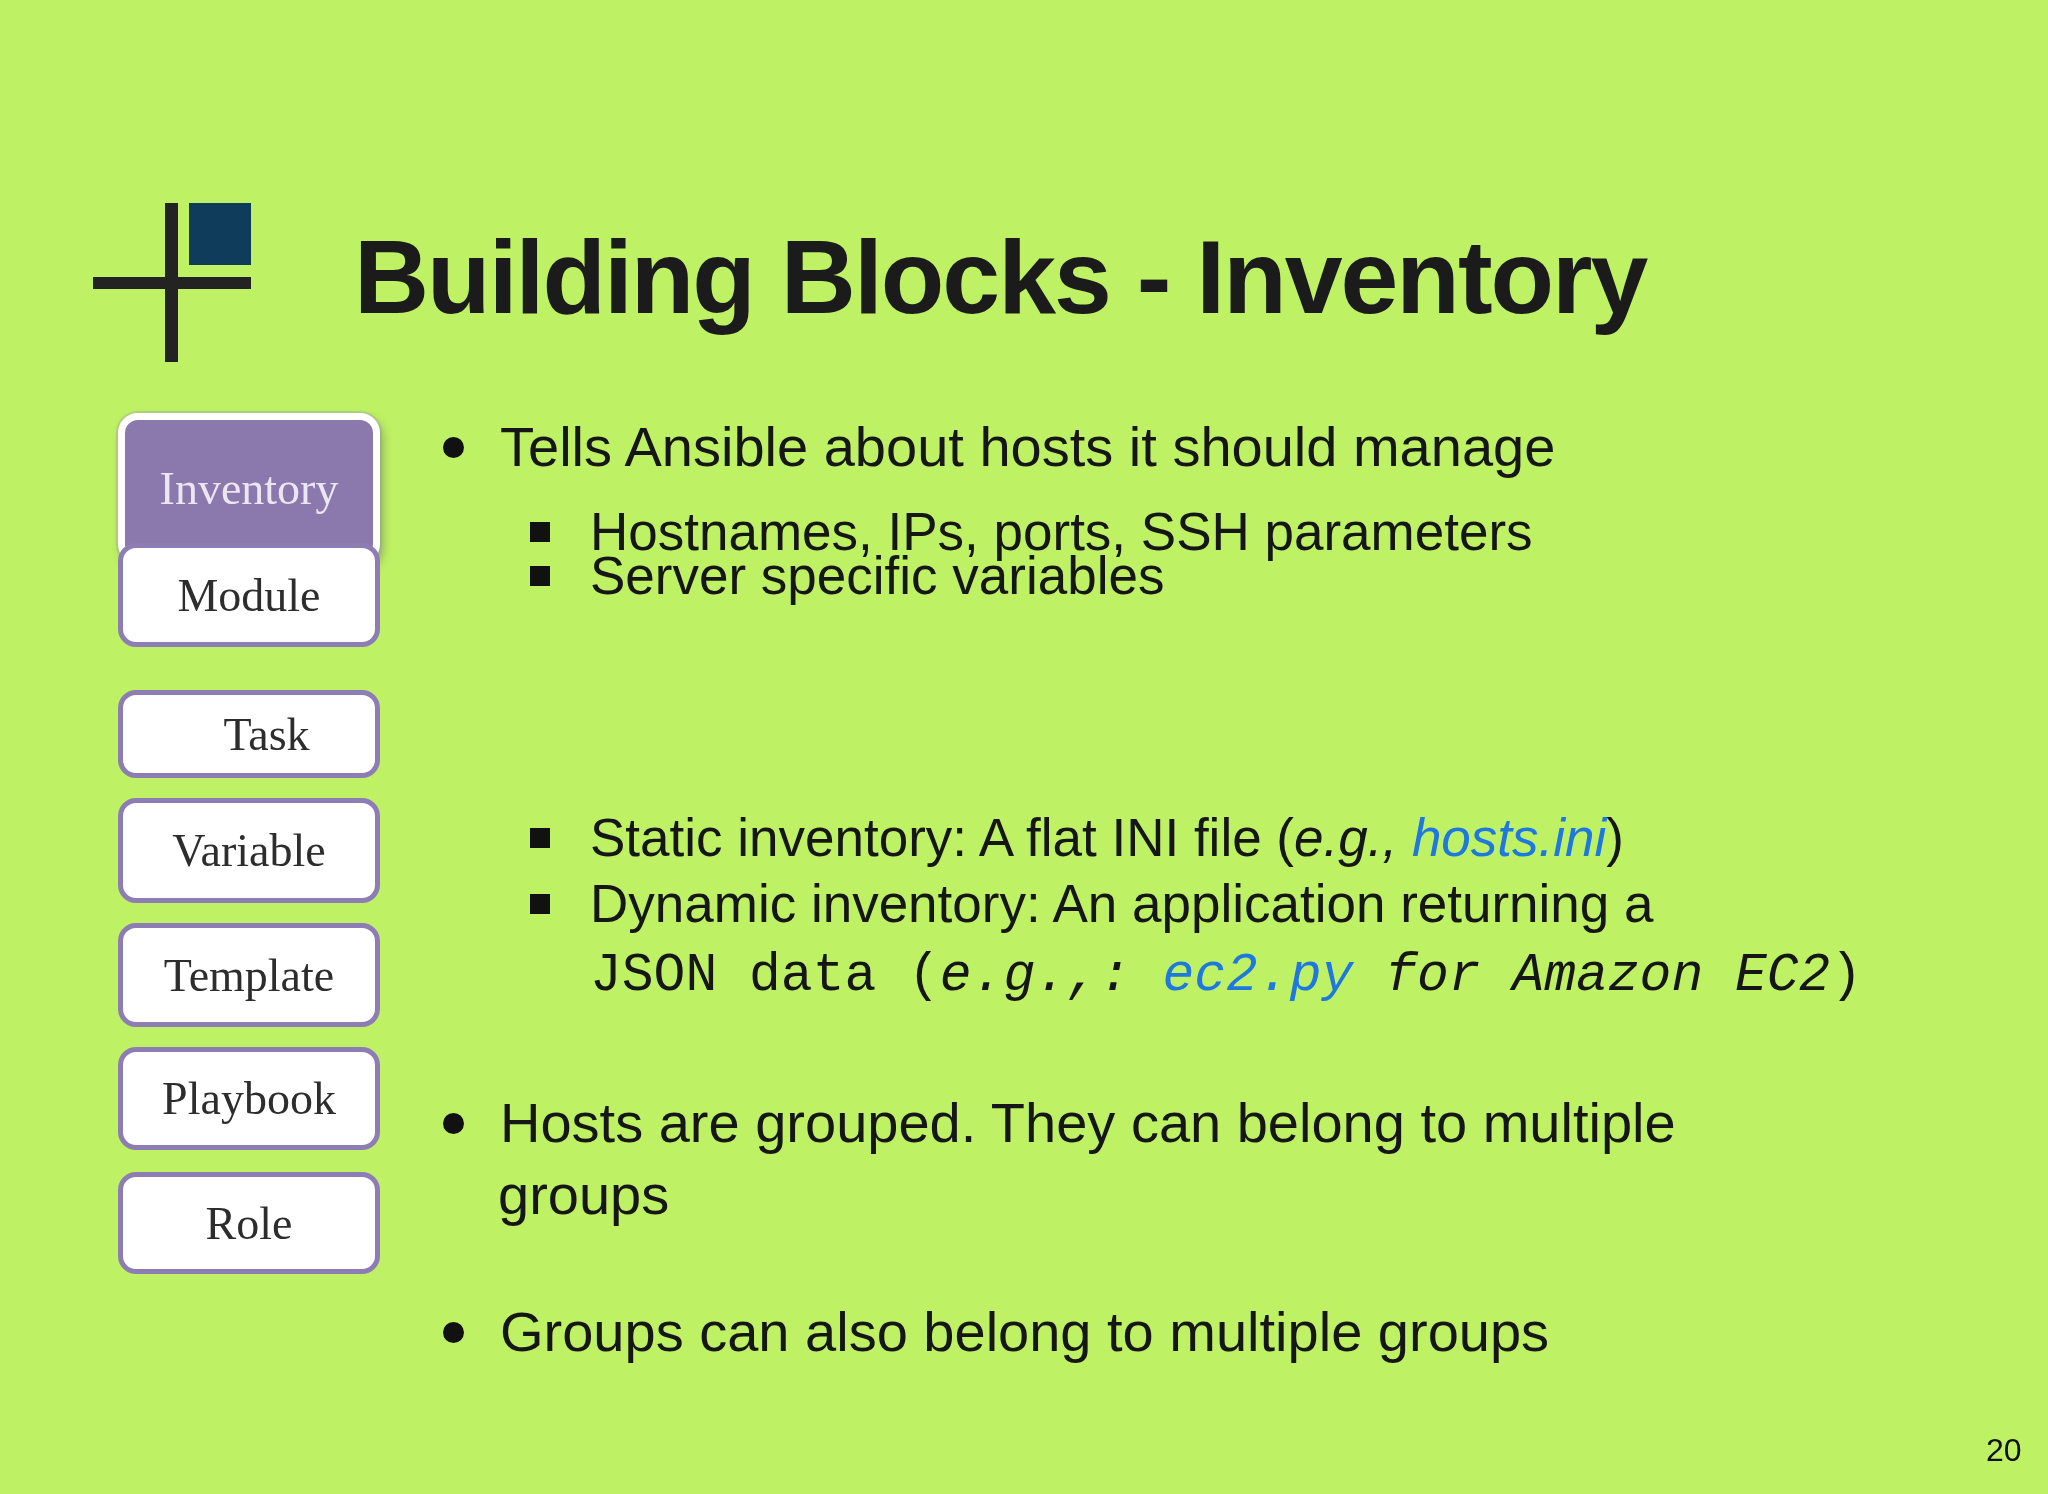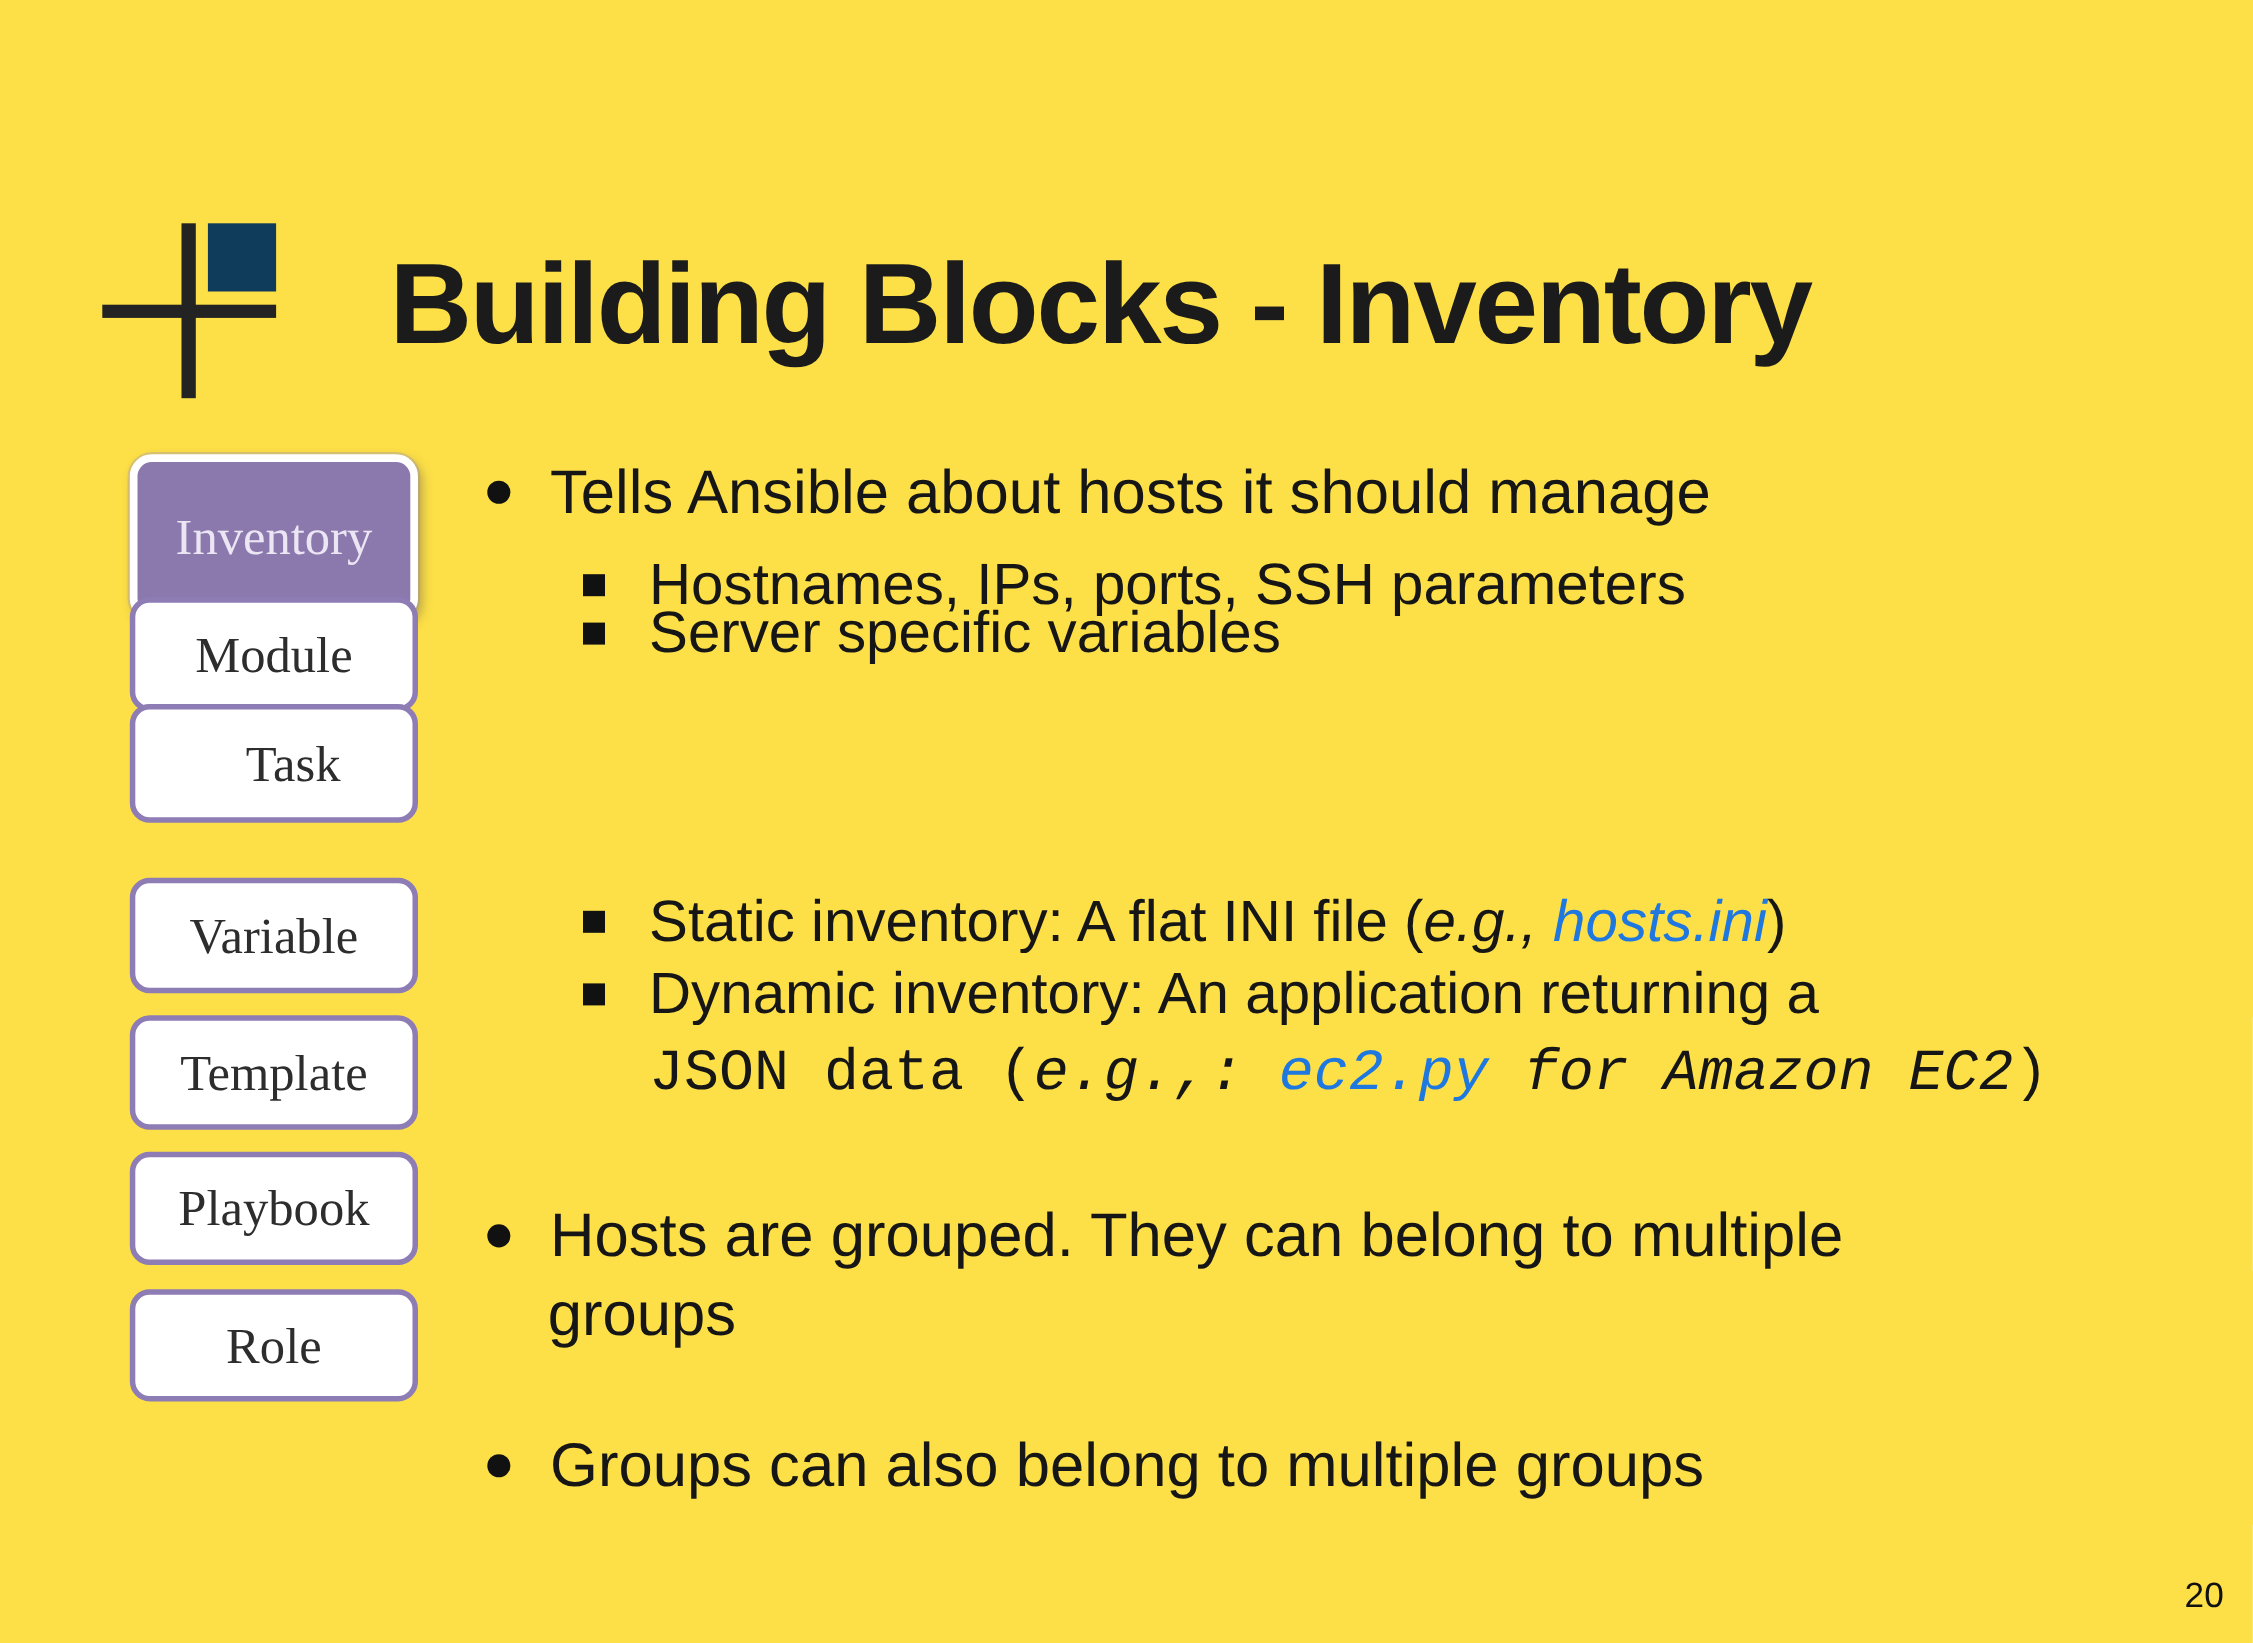--- a/index.html
+++ b/index.html
@@ -2,21 +2,21 @@
 <html><head>
 <meta charset="utf-8">
 <style>
   html, body {
     margin: 0; padding: 0;
     width: 2048px; height: 1494px;
     background: #ffffff;
     font-family: "Liberation Sans", sans-serif;
     overflow: hidden;
   }
-  .slide { position: absolute; left: 0; top: 0; width: 2048px; height: 1494px; background: #fde047; }
+  .slide { position: absolute; left: 0; top: 0; width: 2048px; height: 1494px; background: #bef264; }
 
   
   .logo-vbar { position: absolute; left: 165px; top: 203px; width: 13px; height: 159px; background: #232323; }
   .logo-hbar { position: absolute; left: 93px;  top: 277px; width: 158px; height: 12px; background: #232323; }
   .logo-square { position: absolute; left: 189px; top: 203px; width: 62px; height: 62px; background: #103c5c; }
 
   
   .title {
     position: absolute; left: 354px; top: 220px;
     font-size: 104px; font-weight: bold; color: #1b1b1b;
@@ -61,21 +61,21 @@
 
   <div class="title">Building Blocks - Inventory</div>
 
   <div>
     <div class="box active" style="top:413px; height:151px;">
       <span>Inventory</span>
     </div>
     <div class="box" style="top:543px; height:104px;">
       <span>Module</span>
     </div>
-    <div class="box" style="top:640px; height:108px;padding-left:35px;">
+    <div class="box" style="top:690px; height:88px;padding-left:35px;">
       <span>Task</span>
     </div>
     <div class="box" style="top:798px; height:105px;">
       <span>Variable</span>
     </div>
     <div class="box" style="top:923px; height:104px;">
       <span>Template</span>
     </div>
     <div class="box" style="top:1047px; height:103px;">
       <span>Playbook</span>

